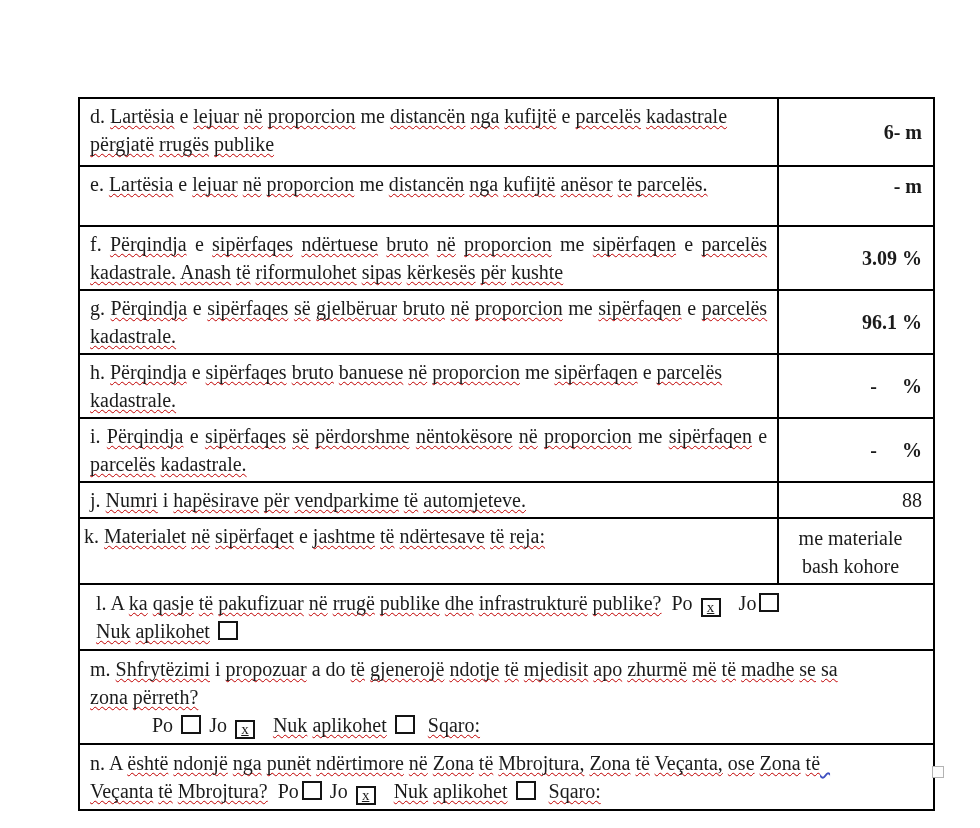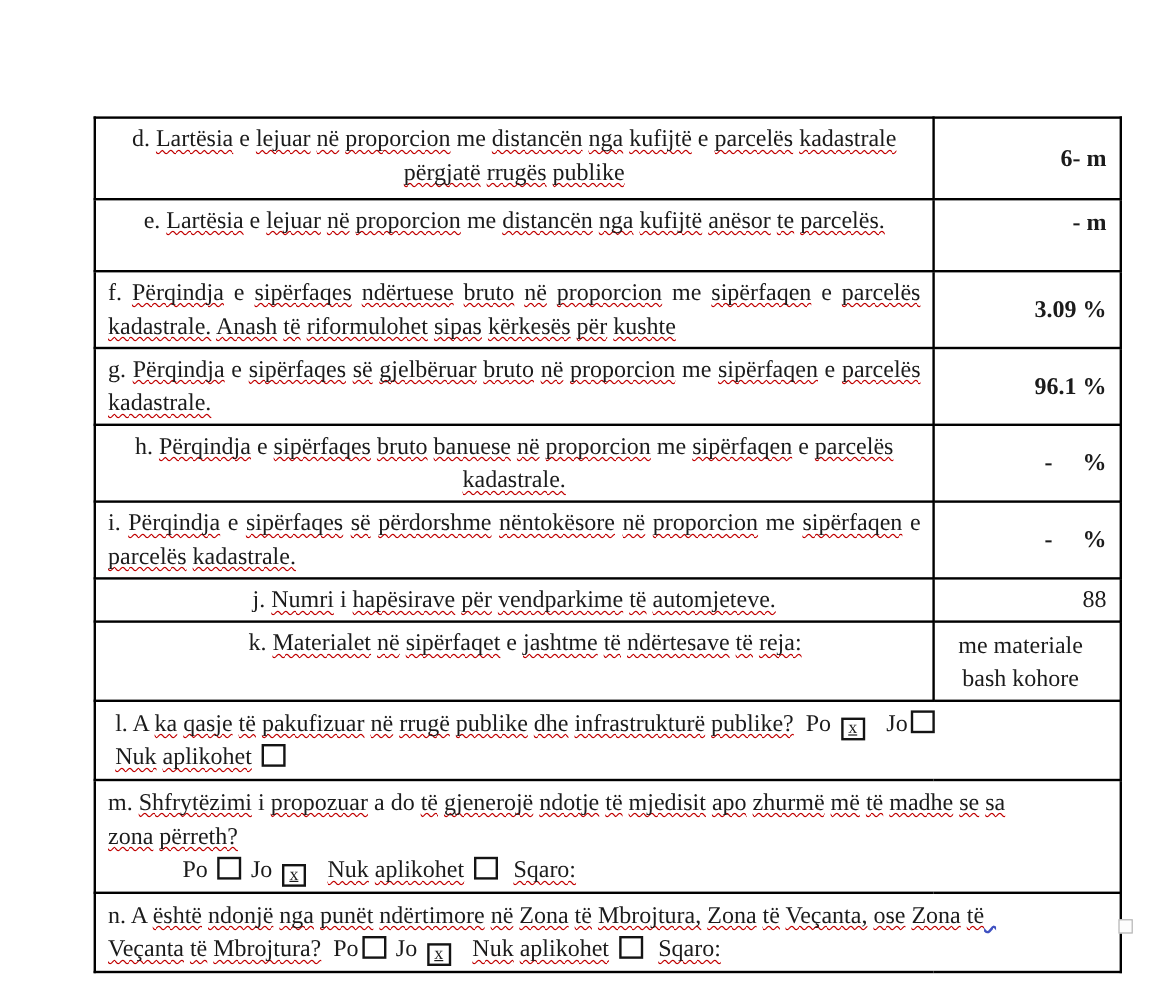--- a/index.html
+++ b/index.html
@@ -15,21 +15,21 @@
   }
   col.qcol{width:699px;}
   col.vcol{width:156px;}
   td{
     border:2px solid #000;
     box-sizing:border-box;
     font-size:20px;line-height:28px;
     padding:3px 10px;
     vertical-align:middle;
   }
-  td.q{vertical-align:top;text-align:center;}
+  td.q{vertical-align:top;}
   td.q.justify{text-align:justify;text-align-last:left;border-radius:28px;}
   td.v{text-align:right;padding-right:11px;}
   td.v.bold{font-weight:bold;margin-left:37px;}
   td.v.top{vertical-align:top;padding-top:5px;}
   td.v.left{text-align:center;padding-left:0;}
   td.full{vertical-align:top;padding:4px 10px;}
   .line{white-space:pre-wrap;}
   .sq{
     text-decoration:underline;
     text-decoration-style:wavy;
@@ -90,21 +90,21 @@
         </tr>
         <tr>
           <td class="q justify" style="height: 61px;"><span class="lbl">i.</span> <span class="w sq">Përqindja</span> <span class="w">e</span> <span class="w sq">sipërfaqes</span> <span class="w sq">së</span> <span class="w sq">përdorshme</span> <span class="w sq">nëntokësore</span> <span class="w sq">në</span> <span class="w sq">proporcion</span> <span class="w">me</span> <span class="w sq">sipërfaqen</span> <span class="w">e</span> <span class="w sq">parcelës</span> <span class="w sq">kadastrale.</span></td>
           <td class="v bold">-&nbsp;&nbsp;&nbsp;&nbsp;&nbsp;%</td>
         </tr>
         <tr>
           <td class="q" style="height: 28px;"><span class="lbl">j.</span> <span class="w sq">Numri</span> <span class="w">i</span> <span class="w sq">hapësirave</span> <span class="w sq">për</span> <span class="w sq">vendparkime</span> <span class="w sq">të</span> <span class="w sq">automjeteve.</span></td>
           <td class="v">88</td>
         </tr>
         <tr>
-          <td class="q" style="height: 60px; padding-left: 28px;"><span class="lbl">k.</span> <span class="w sq">Materialet</span> <span class="w sq">në</span> <span class="w sq">sipërfaqet</span> <span class="w">e</span> <span class="w sq">jashtme</span> <span class="w sq">të</span> <span class="w sq">ndërtesave</span> <span class="w sq">të</span> <span class="w sq">reja:</span></td>
+          <td class="q" style="height: 60px; padding-left: 4px;"><span class="lbl">k.</span> <span class="w sq">Materialet</span> <span class="w sq">në</span> <span class="w sq">sipërfaqet</span> <span class="w">e</span> <span class="w sq">jashtme</span> <span class="w sq">të</span> <span class="w sq">ndërtesave</span> <span class="w sq">të</span> <span class="w sq">reja:</span></td>
           <td class="v top left">me materiale bash kohore</td>
         </tr>
         <tr>
           <td colspan="2" class="full" style="height: 59px;">
             <div class="line" style="padding-left: 6px;"><span class="lbl">l.</span> <span class="w">A</span> <span class="w sq">ka</span> <span class="w sq">qasje</span> <span class="w sq">të</span> <span class="w sq">pakufizuar</span> <span class="w sq">në</span> <span class="w sq">rrugë</span> <span class="w sq">publike</span> <span class="w sq">dhe</span> <span class="w sq">infrastrukturë</span> <span class="w sq">publike?</span>  <span class="w">Po</span> <span class="cb"><span class="xmark">x</span></span>   <span class="w">Jo</span><span class="cb"></span></div>
             <div class="line" style="padding-left: 6px;"><span class="w sq">Nuk</span> <span class="w sq">aplikohet</span> <span class="cb"></span></div>
           </td>
         </tr>
         <tr>
           <td colspan="2" class="full" style="height: 90px;">

